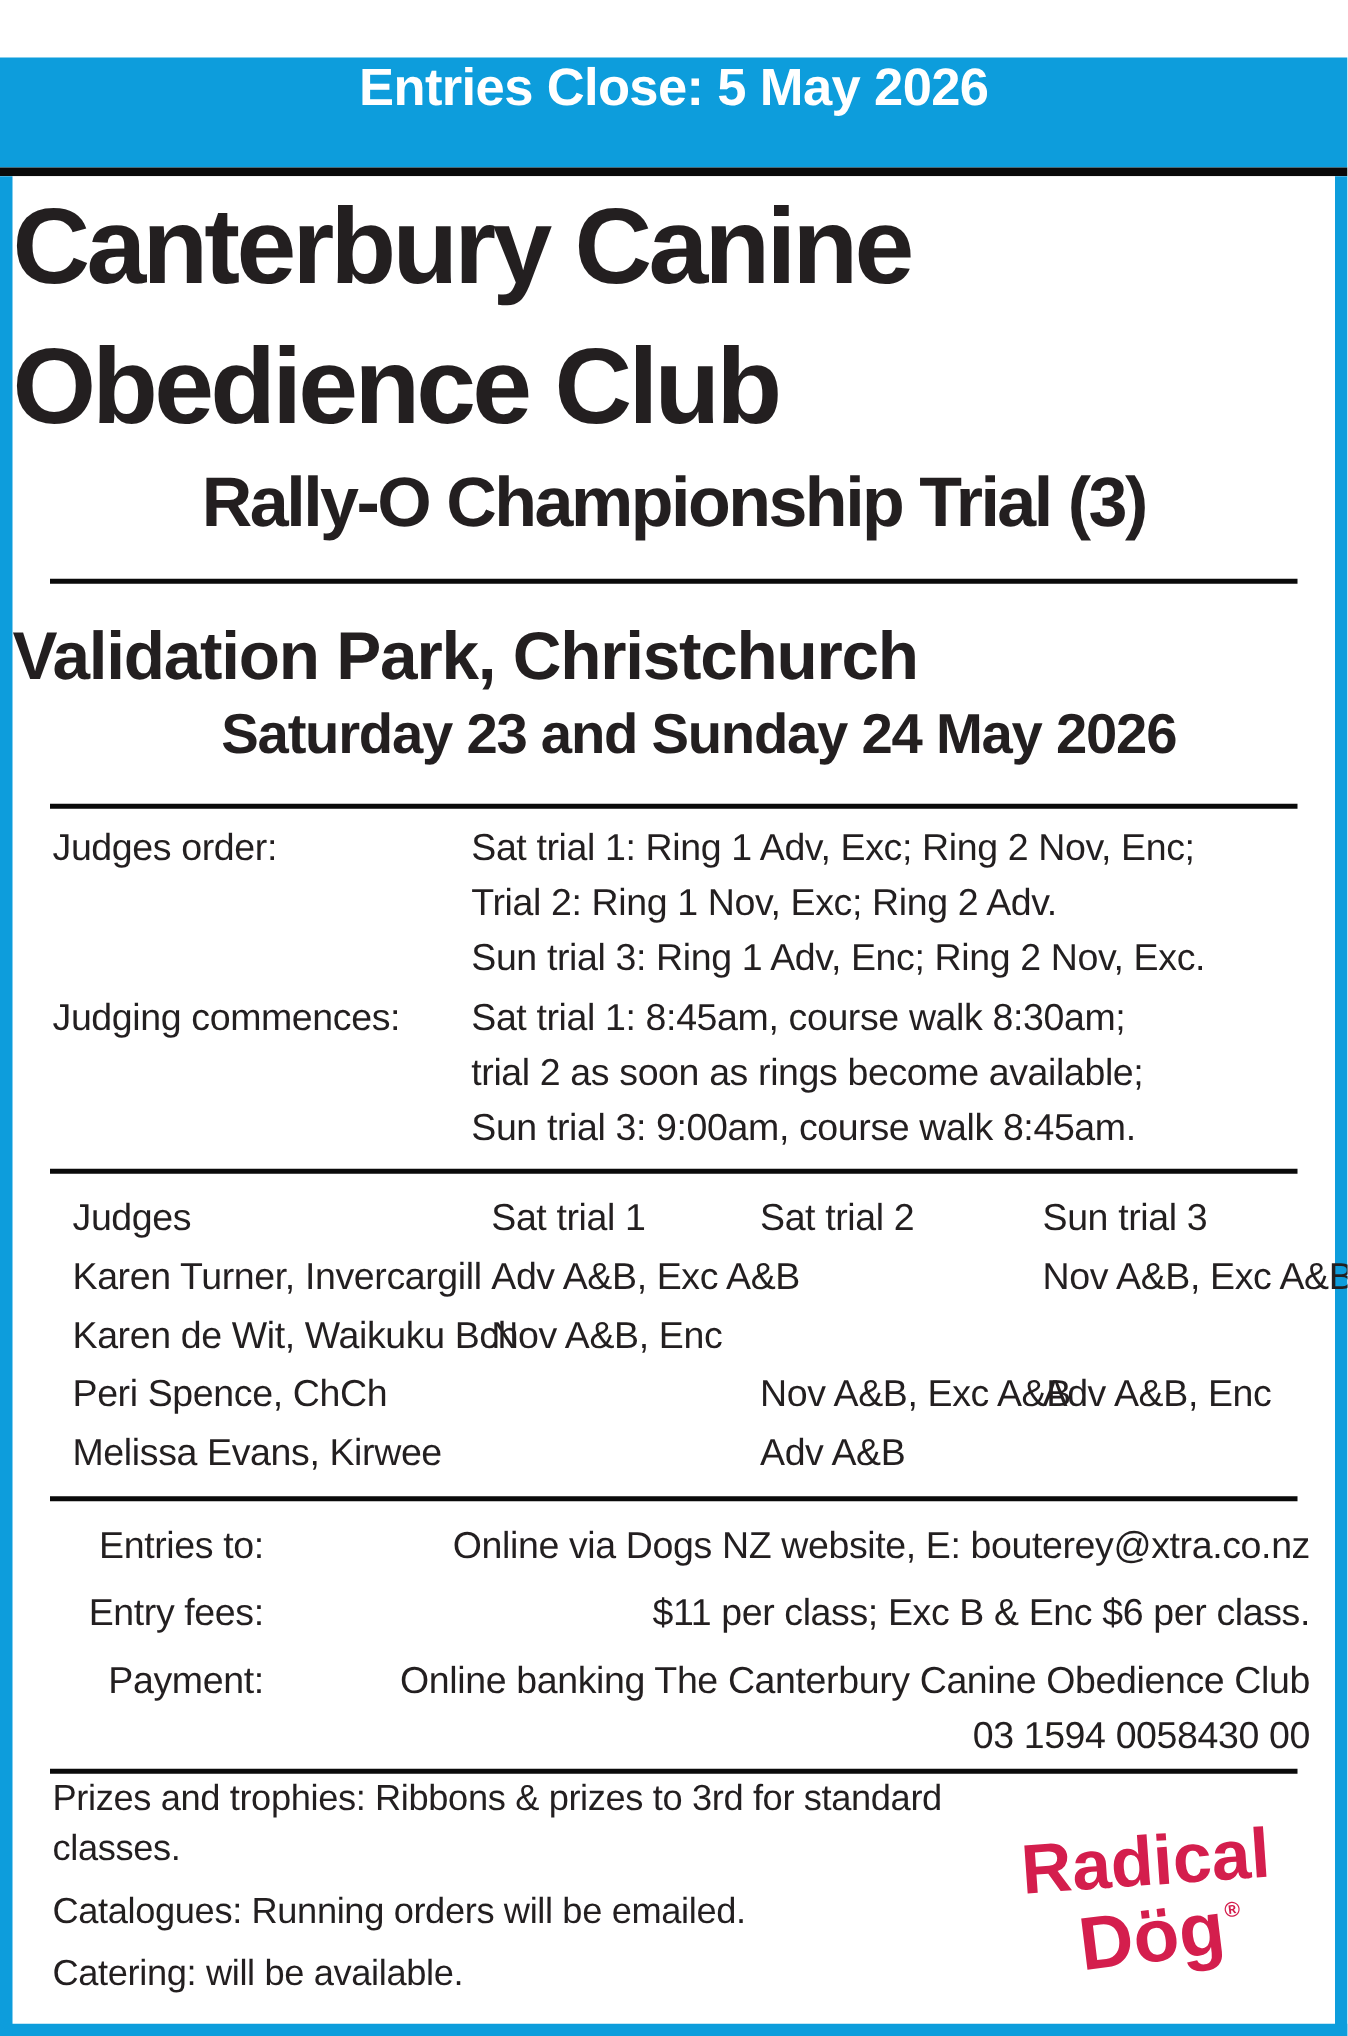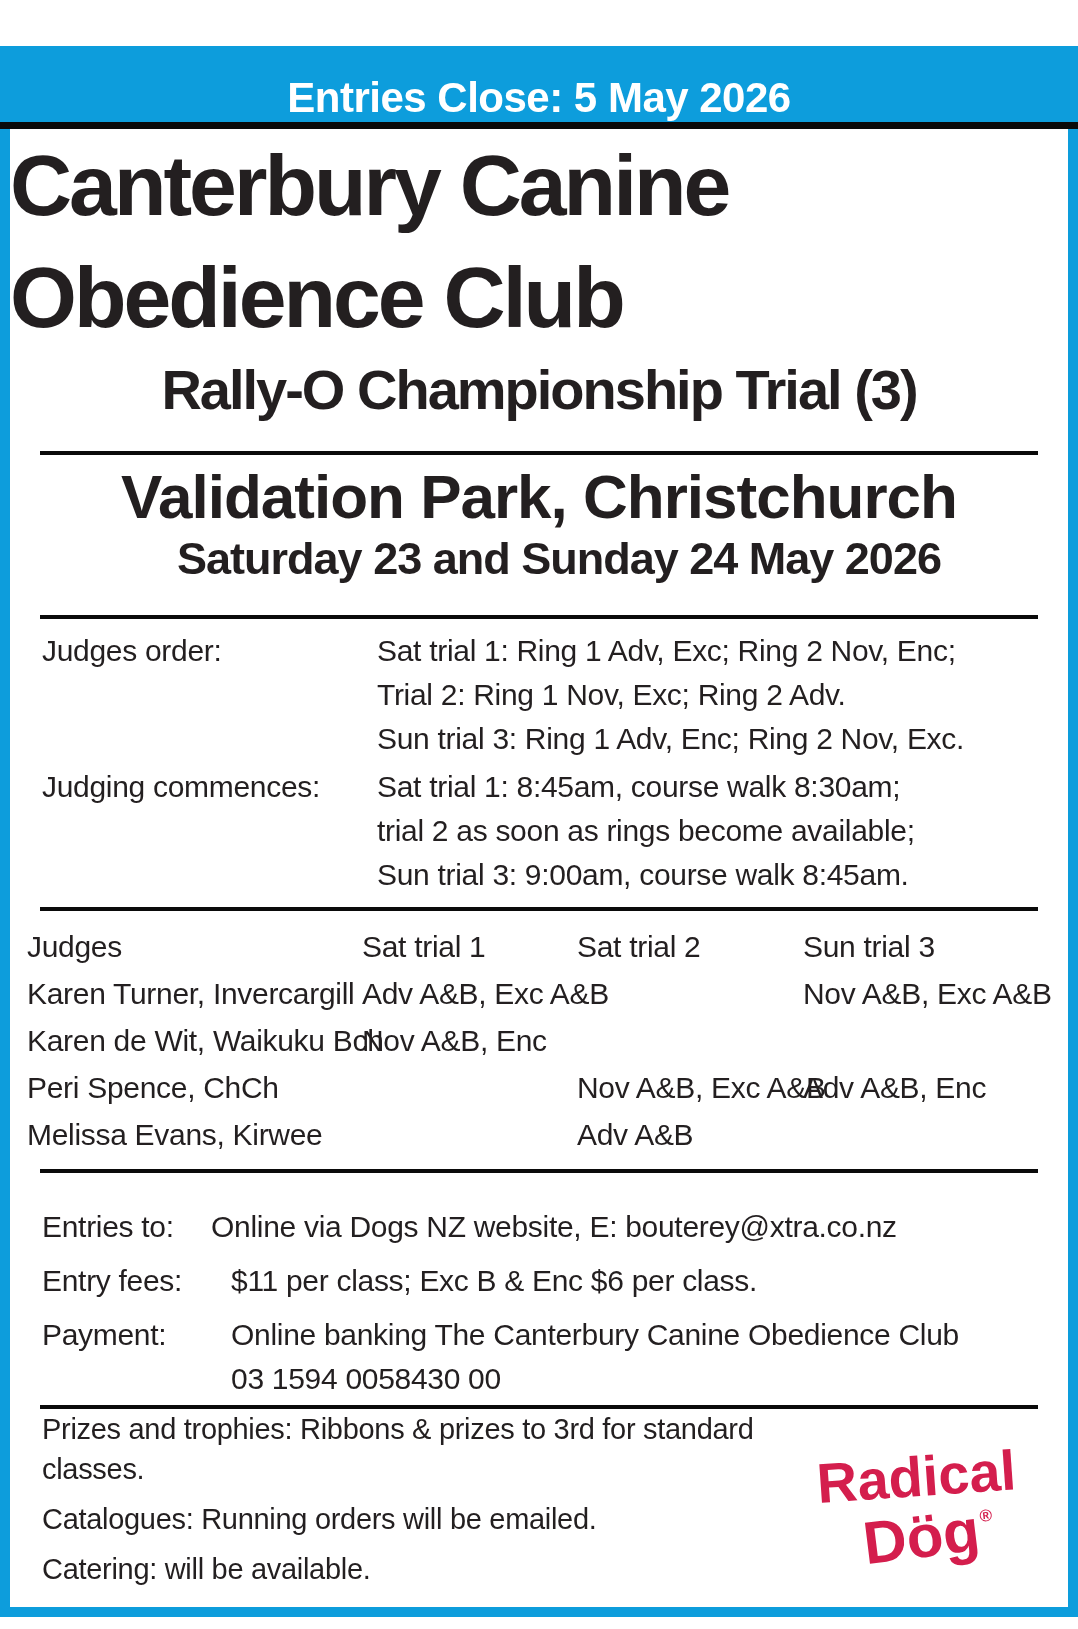--- a/index.html
+++ b/index.html
@@ -6,22 +6,22 @@
   body {
     width:1078px; height:1629px;
     background:#ffffff;
     font-family:"Liberation Sans", sans-serif;
     color:#231f20;
     overflow:hidden;
     position:relative;
   }
   .top-margin { height:46px; background:#ffffff; }
   .banner {
-    height:76px; background:#0d9ddc;
-    display:flex; align-items:flex-end; justify-content:center;
+    height:88px; background:#0d9ddc;
+    display:flex; align-items:flex-start; justify-content:center;
   }
   .banner-text {
     color:#ffffff; font-weight:bold; font-size:42px; letter-spacing:-0.5px;
   }
   .banner-rule { height:7px; background:#0a0a0a; }
   .page-body {
     box-sizing:border-box;
     height:1488px;
     border-left:10px solid #0d9ddc;
     border-right:10px solid #0d9ddc;
@@ -48,24 +48,23 @@
     border:none;
     border-top:4px solid #0a0a0a;
     margin:0 30px;
   }
   .rule-1 { margin-top:24px; }
   .rule-2 { margin-top:26px; }
   .rule-3 { margin-top:10px; }
   .rule-4 { margin-top:12px; }
   .rule-5 { margin-top:4px; }
   .venue {
-    margin-top:10px;
-    text-align:center;
-    font-weight:bold;
-    font-size:62px;
+    margin-top:26px;
+    font-weight:bold;
+    font-size:54px;
     line-height:64px;
     letter-spacing:-1px;
   }
   .dates {
     text-align:center;
     font-weight:bold;
     font-size:45px;
     line-height:60px;
     letter-spacing:-1px;
     padding-left:40px;
@@ -76,24 +75,24 @@
     display:grid;
     grid-template-columns:335px auto;
     padding-left:32px; padding-right:20px;
   }
   .judging-row + .judging-row { margin-top:4px; }
   .judges-table {
     margin-top:14px;
     display:grid;
     grid-template-columns:335px 215px 226px auto;
     row-gap:3px;
-    padding-left:17px; padding-right:20px;
+    padding-left:48px; padding-right:20px;
   }
   .judges-table .cell { white-space:nowrap; }
-  .entry-details { margin-top:32px; }
+  .entry-details { margin-top:14px;text-align:right; }
   .entry-row {
     display:grid;
     grid-template-columns:169px auto;
     padding-left:32px; padding-right:20px;
   }
   .entry-row + .entry-row { margin-top:10px;gap:20px; }
   .notes { padding-left:32px; padding-right:260px; }
   .notes p { margin:0 0 10px 0; font-size:29px; line-height:40px; letter-spacing:-0.3px; }
   .logo {
     position:absolute;

